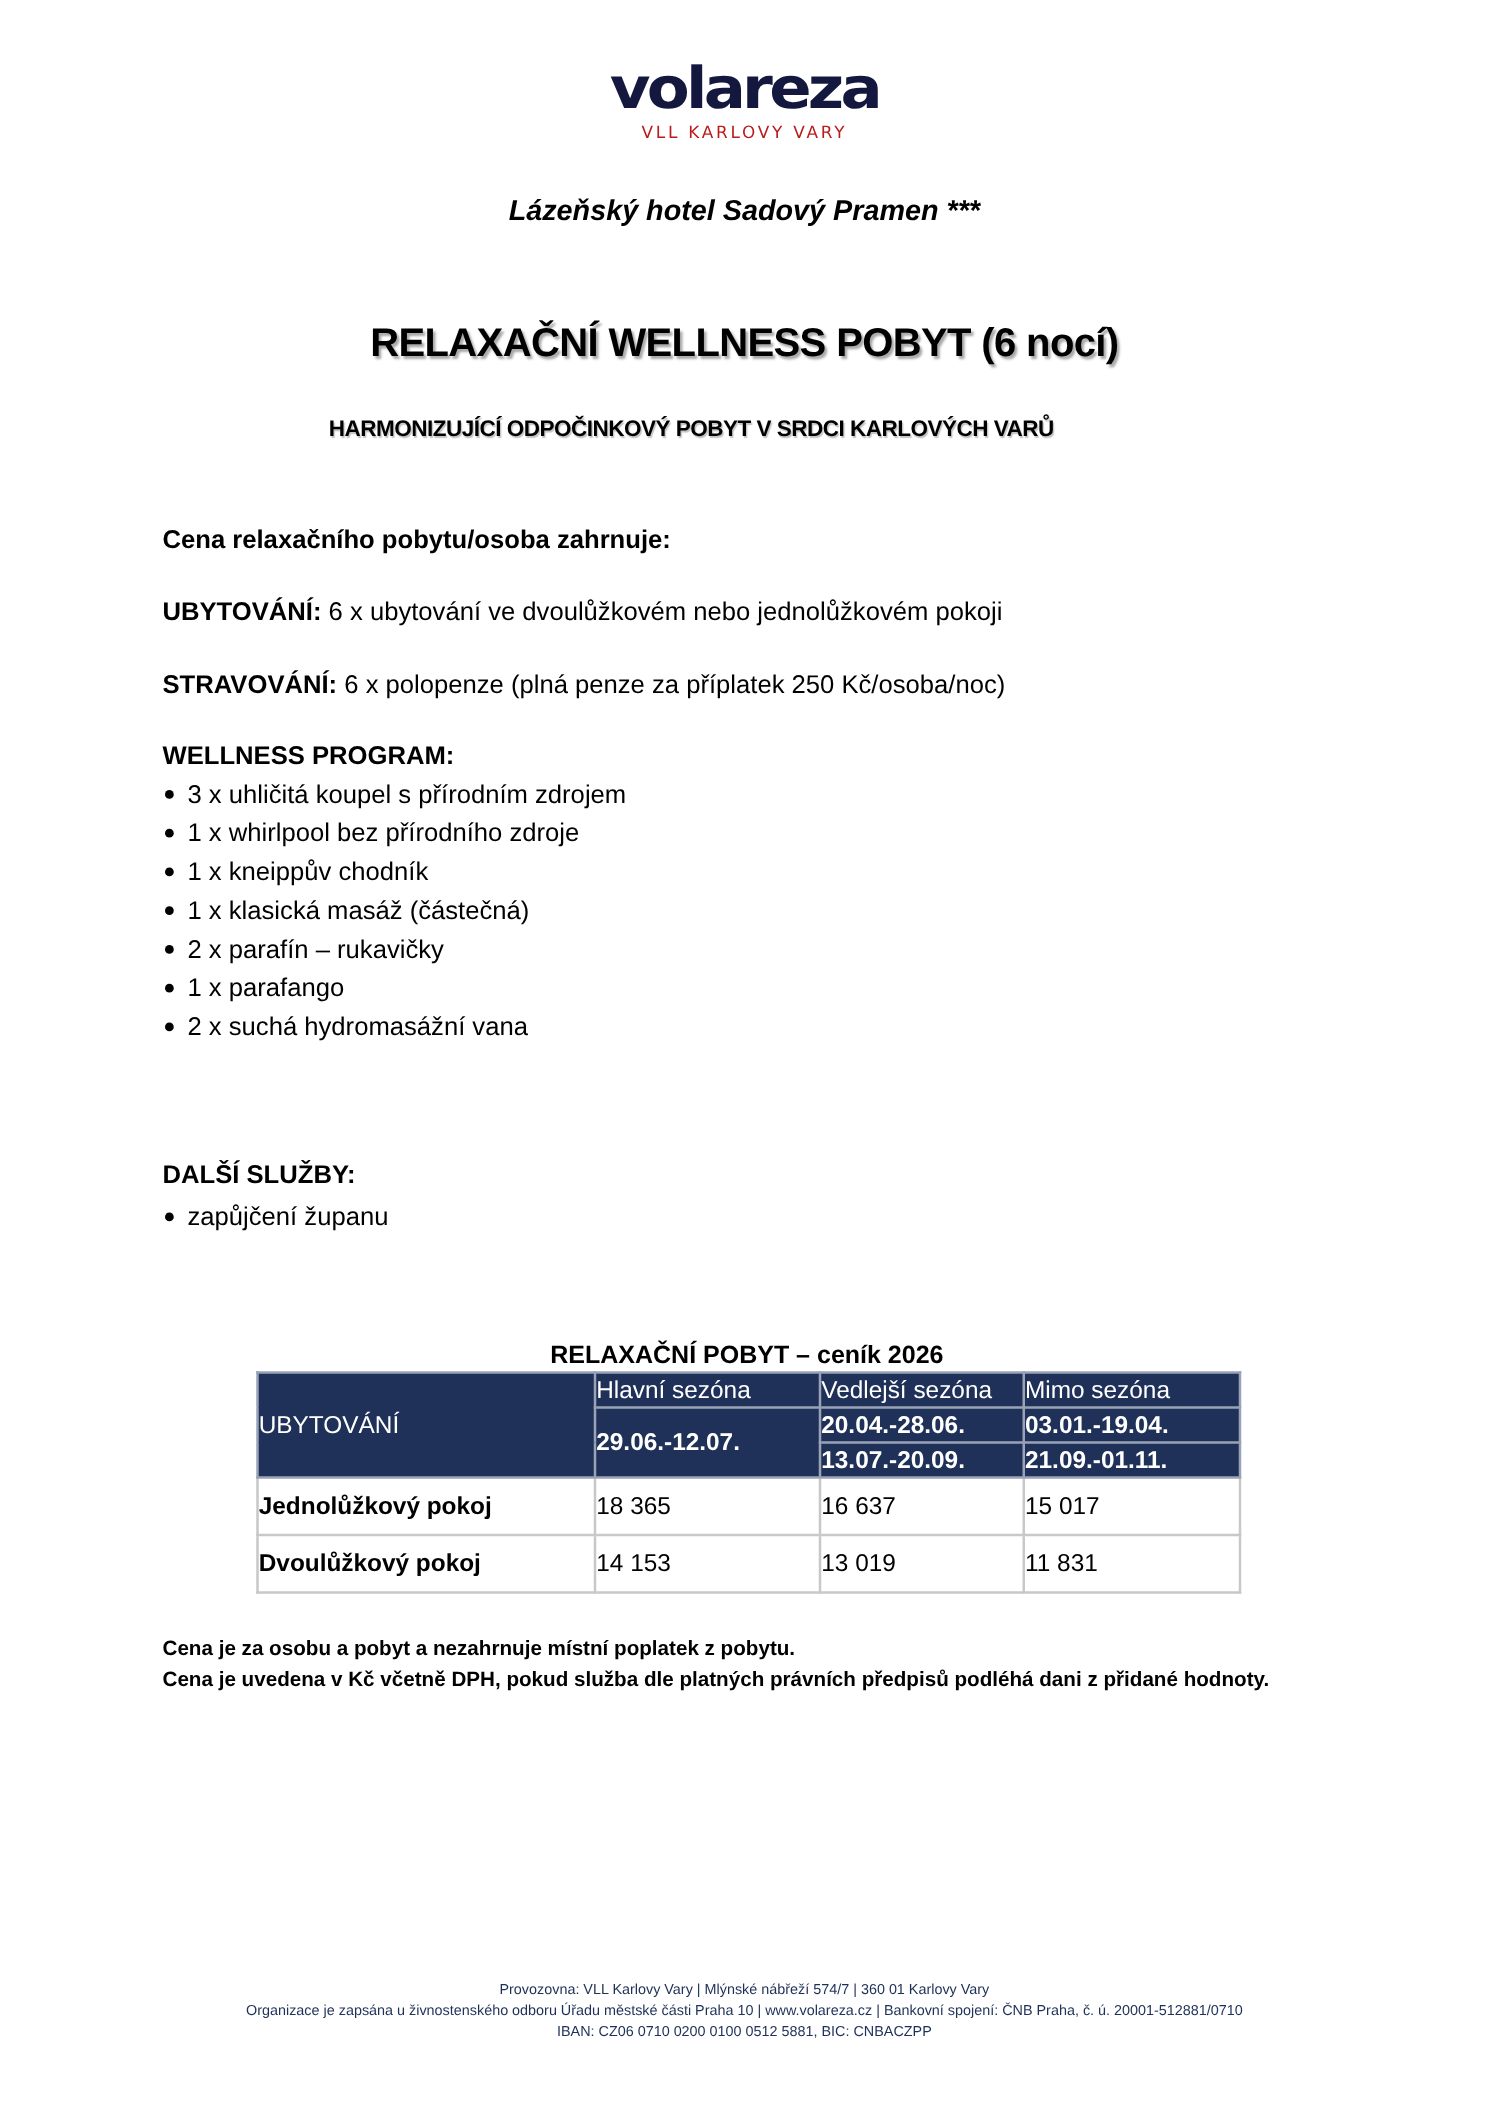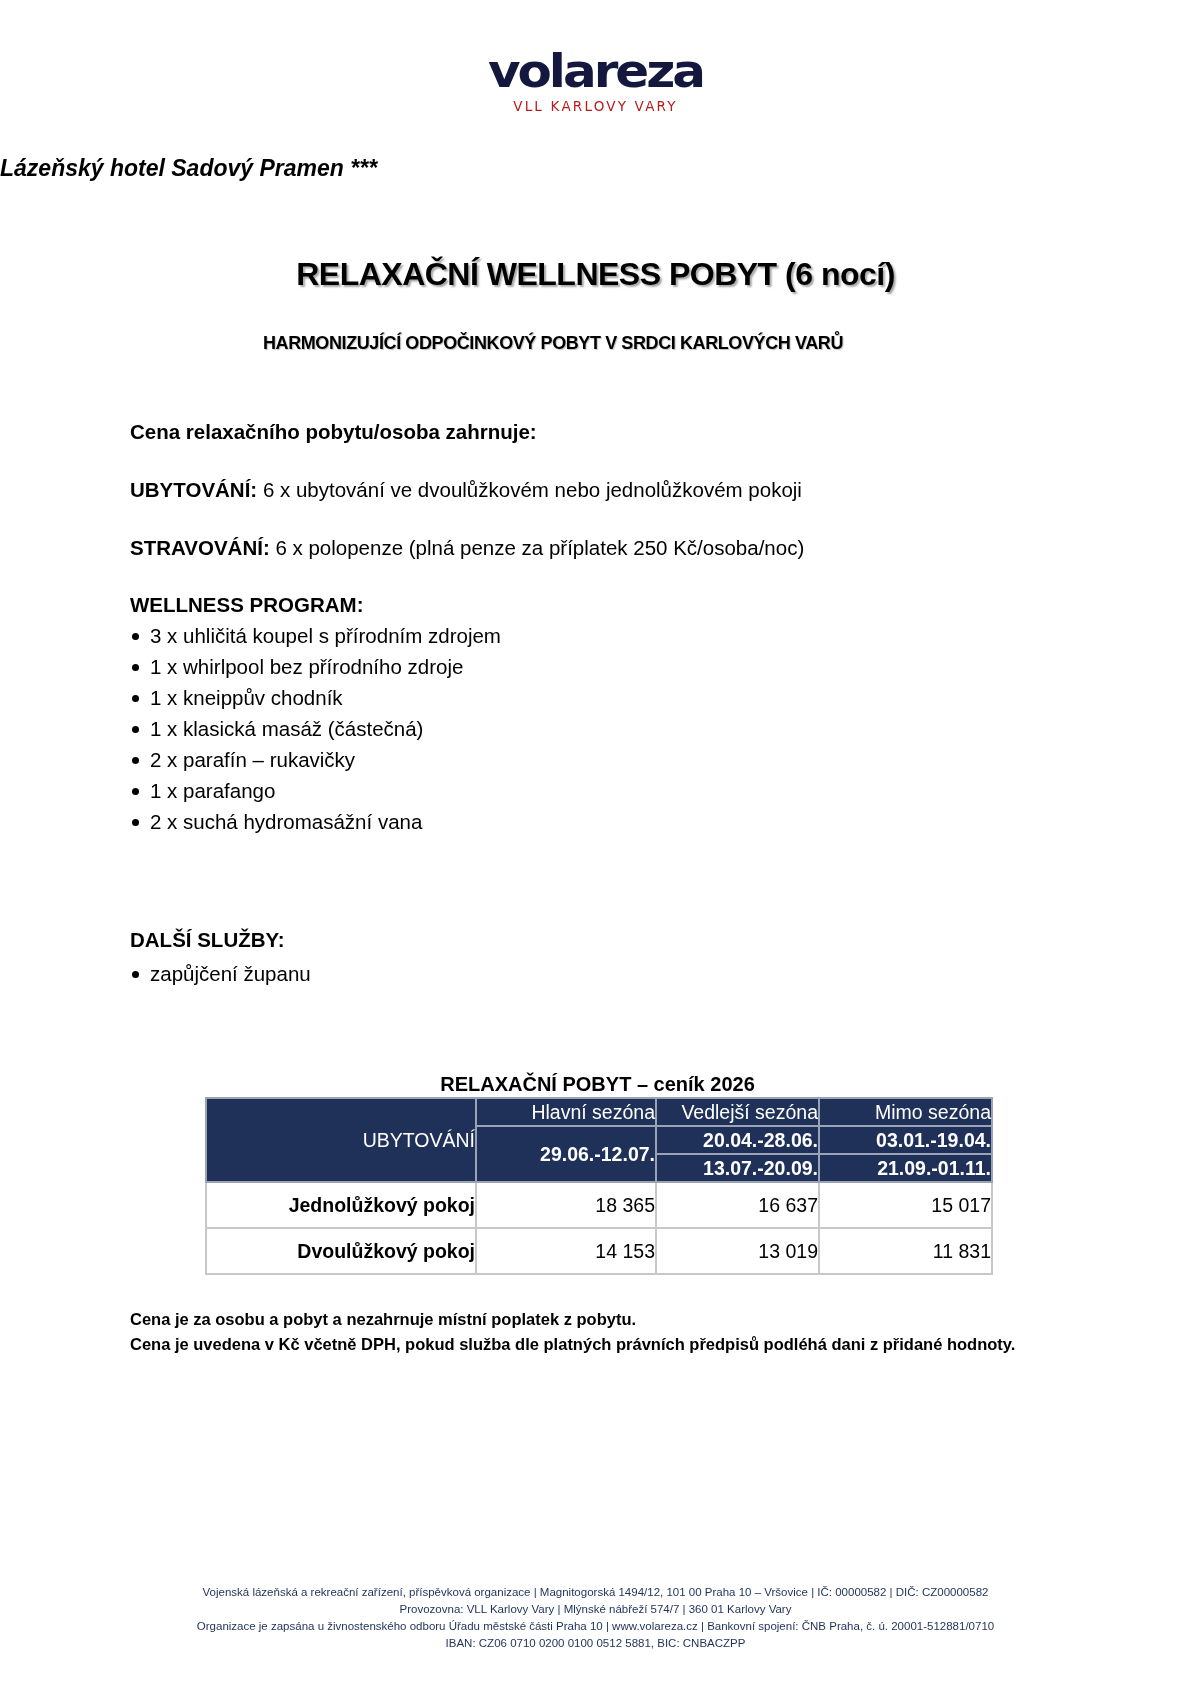--- a/index.html
+++ b/index.html
@@ -7,21 +7,21 @@
          font-family: "Liberation Sans", "DejaVu Sans", sans-serif; color: #000; }
   .abs { position: absolute; }
 
   
   .logo { left: 0; width: 1191px; top: 46px; text-align: center; color: #14183f; }
   .logo-word { font-family: "DejaVu Sans", sans-serif; font-weight: bold; font-size: 50px;
                letter-spacing: -3px; line-height: 50px; display: inline-block; transform: scaleY(0.92); }
   .logo-sub { font-family: "DejaVu Sans", sans-serif; font-size: 13.5px; letter-spacing: 2.2px;
               margin-top: 2px; color: #b91c1c; }
 
-  .hotel { left: 0; width: 1191px; top: 155px; font-style: italic;
+  .hotel { left: 0; width: 1191px; top: 155px; text-align: center; font-style: italic;
            font-weight: bold; font-size: 23px; }
 
   .title { left: 0; width: 1191px; top: 256px; text-align: center; font-weight: bold;
            font-size: 32px; letter-spacing: -0.5px; text-shadow: 2px 2px 2px rgba(0,0,0,0.35); }
 
   .subtitle { left: 0; width: 1106px; top: 333px; text-align: center; font-weight: bold;
               font-size: 18px; letter-spacing: -0.4px; text-shadow: 1px 1px 1px rgba(0,0,0,0.25); }
 
   .content { left: 130px; top: 0; width: 960px; font-size: 20.5px; }
   .line { position: absolute; left: 0; white-space: nowrap; }
@@ -29,21 +29,21 @@
   .bullet-list { position: absolute; left: 0; margin: 0; padding: 0; list-style: none; }
   .bullet-list li { height: 31px; line-height: 31px; white-space: nowrap; }
   .bullet-list li .dot { display: inline-block; width: 7px; height: 7px; border-radius: 50%;
                          background: #000; margin: 0 11px 3px 2px; vertical-align: middle; }
 
   
   .tbl-title { left: 205px; width: 785px; top: 1073px; text-align: center;
                font-weight: bold; font-size: 20px; }
   table.price { position: absolute; left: 205px; top: 1097px; width: 786px;
                 border-collapse: collapse; font-size: 19.5px; table-layout: fixed; }
-  table.price td { border: 2px solid #c8c8c8; text-align: right; padding: 0; margin-left: 44px; }
+  table.price td { border: 2px solid #c8c8c8; text-align: left; padding: 0; margin-left: 44px; }
   table.price .hd { background: #1f3158; color: #ffffff; }
   table.price .hd td { border-color: #9aa3b6; }
   .r1 td { height: 26px; }
   .r2 td, .r3 td { height: 26px; font-weight: bold; }
   .body-row td { height: 44px; }
   .body-row td.lbl { font-weight: bold; }
 
   .note { left: 130px; top: 1307px; font-weight: bold; font-size: 16.5px; line-height: 25px; }
 
   .footer { left: 0; width: 1191px; top: 1584px; text-align: center; color: #1f3158;
@@ -127,17 +127,16 @@
   </tr>
 </tbody>
   </table>
 
 <div class="abs note">
   <div>Cena je za osobu a pobyt a nezahrnuje místní poplatek z pobytu.</div>
   <div>Cena je uvedena v Kč včetně DPH, pokud služba dle platných právních předpisů podléhá dani z přidané hodnoty.</div>
 </div>
 
 <div class="abs footer">
-  <div>Vojenská lázeňská a rekreační zařízení, příspěvková organizace | Magnitogorská 1494/12, 101 00 Praha 10 – Vršovice | IČ: 00000582 | DIČ: CZ00000582</div>
   <div>Provozovna: VLL Karlovy Vary | Mlýnské nábřeží 574/7 | 360 01 Karlovy Vary</div>
   <div>Organizace je zapsána u živnostenského odboru Úřadu městské části Praha 10 | www.volareza.cz | Bankovní spojení: ČNB Praha, č. ú. 20001-512881/0710</div>
   <div>IBAN: CZ06 0710 0200 0100 0512 5881, BIC: CNBACZPP</div>
 </div>
 
 </body></html>

